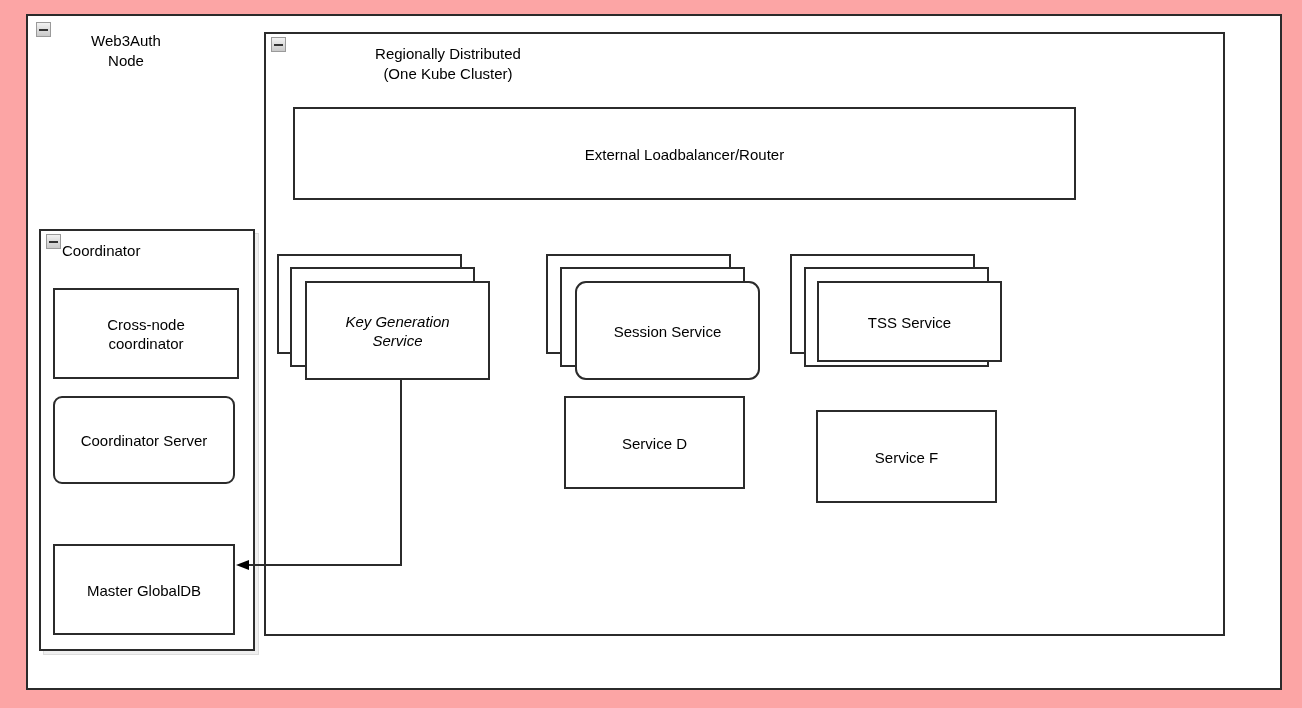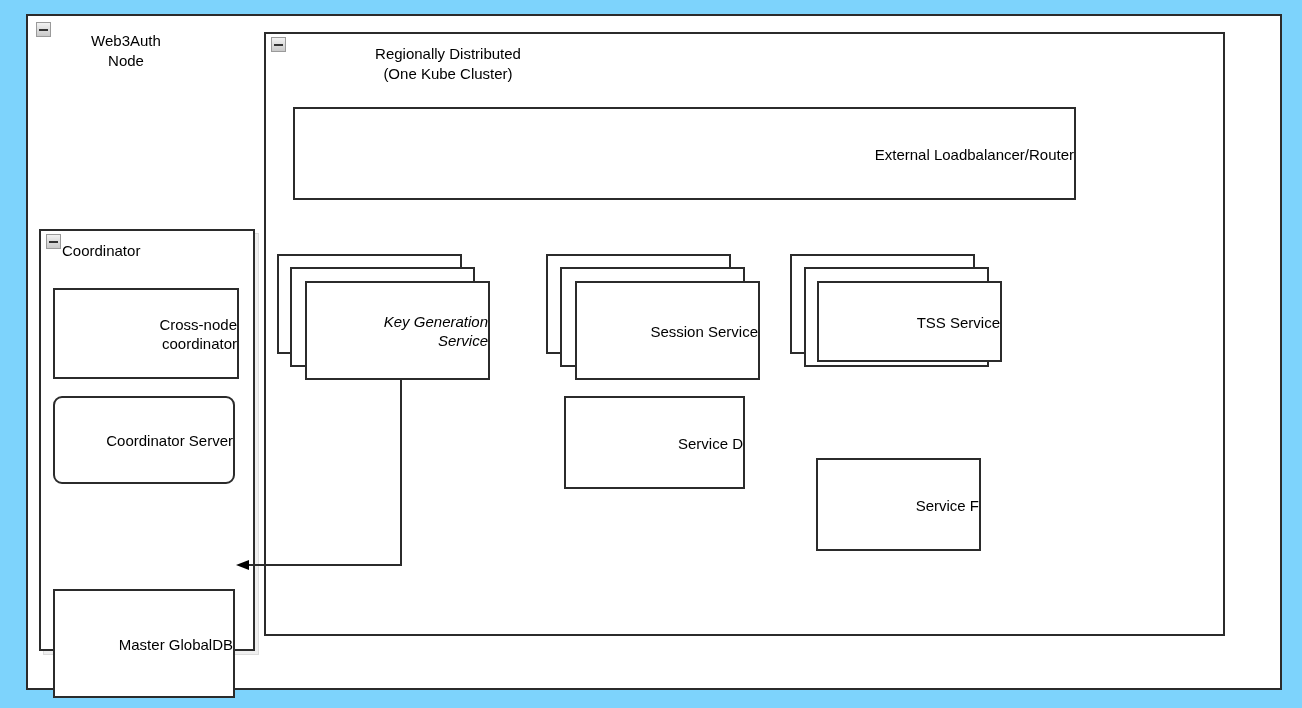--- a/index.html
+++ b/index.html
@@ -9,21 +9,21 @@
     background: #ffffff;
   }
   body {
     font-family: "Liberation Sans", "DejaVu Sans", sans-serif;
     color: #000000;
   }
   #canvas {
     position: relative;
     width: 1302px;
     height: 708px;
-    background: #7dd3fc;
+    background: #fca5a5;
     overflow: hidden;
   }
 
   
   .box {
     position: absolute;
     box-sizing: border-box;
     background: #ffffff;
     border: 2px solid #2b2b2b;
   }
@@ -34,21 +34,21 @@
     border-width: 2px;
   }
 
   
   .box-label {
     position: absolute;
     left: 0;
     right: 0;
     top: 50%;
     transform: translateY(-50%);
-    text-align: right;
+    text-align: center;
     font-size: 15px;
     line-height: 19px;
     white-space: pre-line;
     color: #000000;
   }
 
   
   .container-title {
     position: absolute;
     text-align: center;
@@ -134,48 +134,48 @@
 
   <div class="box leaf-box" style="left:53px; top:288px; width:186px; height:91px;">
     <div class="box-label">Cross-node
 coordinator</div>
   </div>
 
   <div class="box leaf-box" style="left:53px; top:396px; width:182px; height:88px;border-radius:9px;">
     <div class="box-label">Coordinator Server</div>
   </div>
 
-  <div class="box leaf-box" style="left:53px; top:544px; width:182px; height:109px;margin-top:45px;">
+  <div class="box leaf-box" style="left:53px; top:544px; width:182px; height:91px;">
     <div class="box-label">Master GlobalDB</div>
   </div>
 
   <div class="stack-sheet" style="left:277px; top:254px; width:185px; height:100px;"></div>
   <div class="stack-sheet" style="left:290px; top:267px; width:185px; height:100px;"></div>
   <div class="box leaf-box" style="left:305px; top:281px; width:185px; height:99px;font-style:italic;">
     <div class="box-label">Key Generation
 Service</div>
   </div>
 
   <div class="stack-sheet" style="left:546px; top:254px; width:185px; height:100px;"></div>
   <div class="stack-sheet" style="left:560px; top:267px; width:185px; height:100px;"></div>
-  <div class="box leaf-box" style="left:575px; top:281px; width:185px; height:99px;">
+  <div class="box leaf-box" style="left:575px; top:281px; width:185px; height:99px;border-radius:11px;">
     <div class="box-label">Session Service</div>
   </div>
 
   <div class="stack-sheet" style="left:790px; top:254px; width:185px; height:100px;"></div>
   <div class="stack-sheet" style="left:804px; top:267px; width:185px; height:100px;"></div>
   <div class="box leaf-box" style="left:817px; top:281px; width:185px; height:81px;">
     <div class="box-label">TSS Service</div>
   </div>
 
   <div class="box leaf-box" style="left:564px; top:396px; width:181px; height:93px;">
     <div class="box-label">Service D</div>
   </div>
 
-  <div class="box leaf-box" style="left:816px; top:410px; width:165px; height:93px;margin-top:48px;">
+  <div class="box leaf-box" style="left:816px; top:410px; width:181px; height:93px;">
     <div class="box-label">Service F</div>
   </div>
 
   <svg id="connectors">
     <g>
       <path d="M 401 380 L 401 565 L 243 565" fill="none" stroke="#2b2b2b" stroke-width="2"></path>
       <polygon points="236,565 249,560 249,570" fill="#000000"></polygon>
     </g>
   </svg>
 

